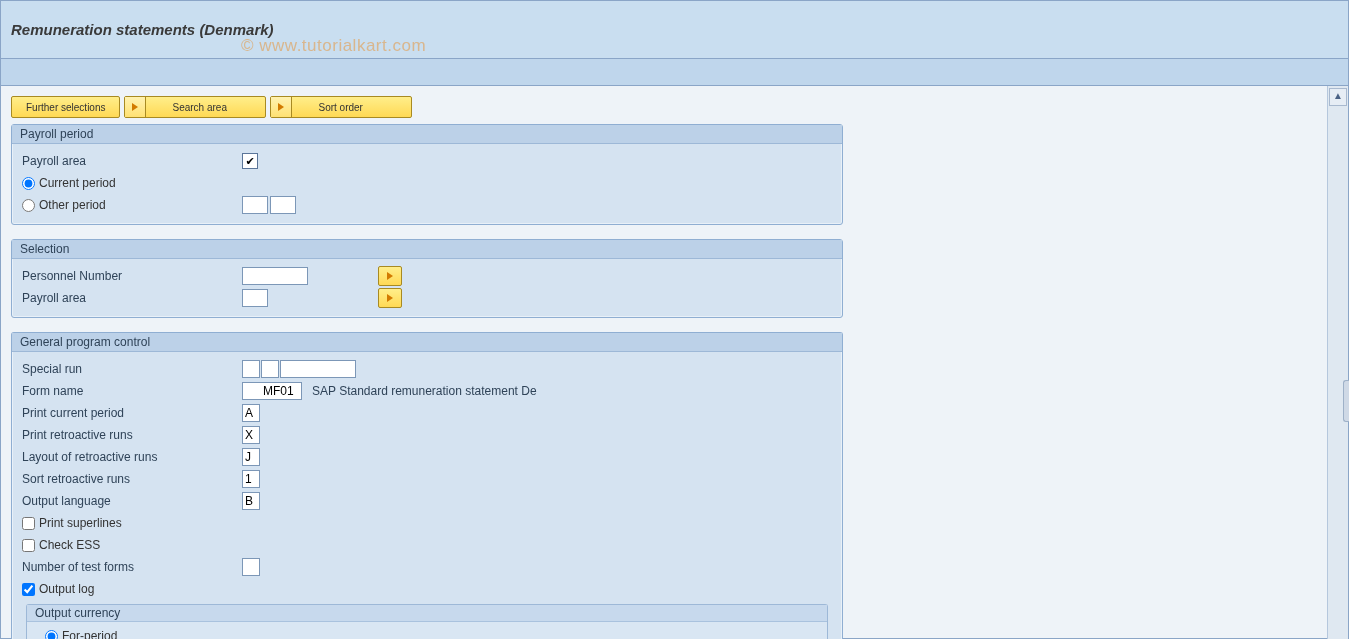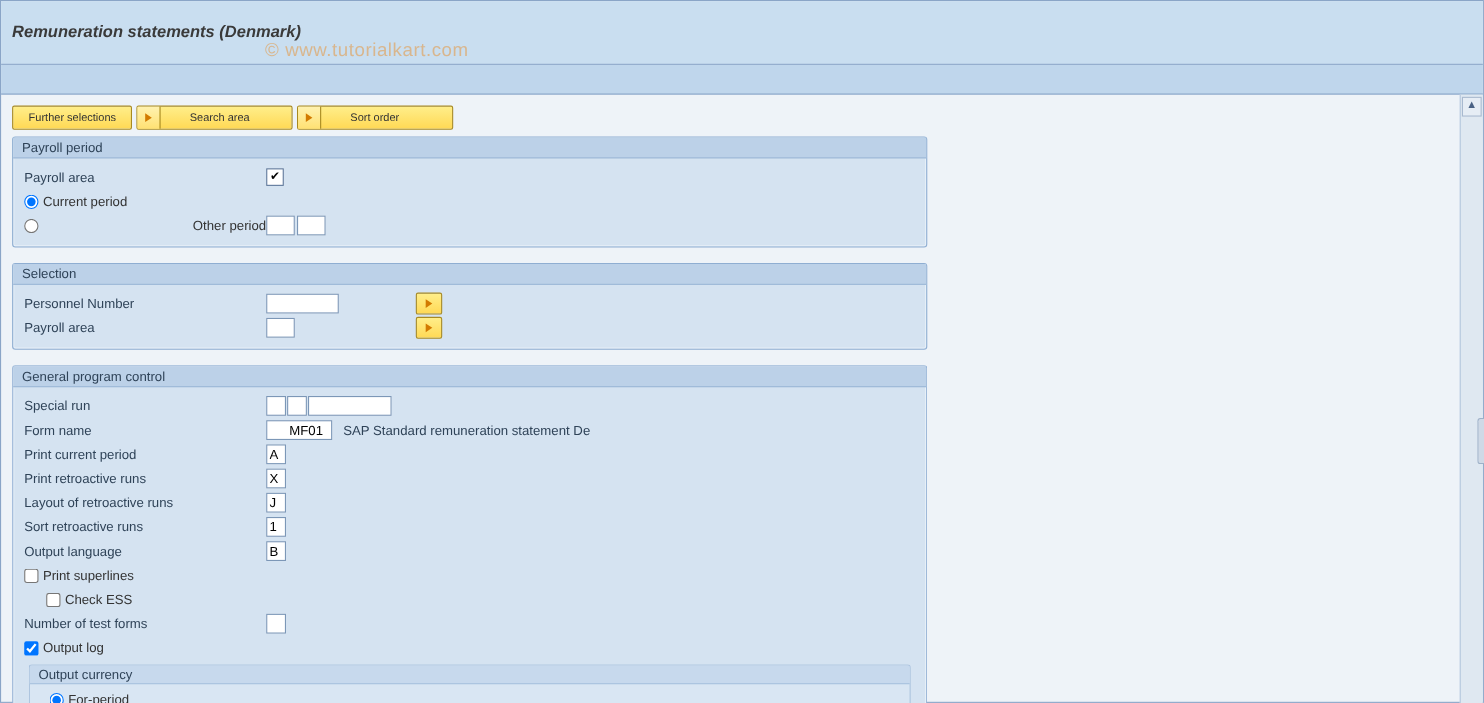--- a/index.html
+++ b/index.html
@@ -204,21 +204,21 @@
             <span class="label">Payroll area</span>
             <span class="checkbox-square checked"></span>
           </div>
           <div class="row">
             <label style="display:flex;align-items:center;">
               <input type="radio" name="pp" checked="" style="">
               <span>Current period</span>
             </label>
           </div>
           <div class="row">
-            <label style="display:flex;align-items:center;width:220px;justify-content:space-between;">
+            <label style="display:flex;align-items:center;width:220px;">
               <input type="radio" name="pp" style="">
               <span>Other period</span>
             </label>
             <input class="text w20" style="">
             <input class="text w20" style="margin-left: 2px;">
           </div>
         </div>
       </div>
 
       <div class="fieldset">
@@ -277,21 +277,21 @@
             <span class="label">Output language</span>
             <input class="text w12" value="B" style="">
           </div>
           <div class="row">
             <label style="display:flex;align-items:center;">
               <input type="checkbox" style="">
               <span>Print superlines</span>
             </label>
           </div>
           <div class="row">
-            <label style="display:flex;align-items:center;margin-left:20px;">
+            <label style="display:flex;align-items:center;">
               <input type="checkbox" style="">
               <span>Check ESS</span>
             </label>
           </div>
           <div class="row">
             <span class="label">Number of test forms</span>
             <input class="text w12" style="">
           </div>
           <div class="row">
             <label style="display:flex;align-items:center;">

